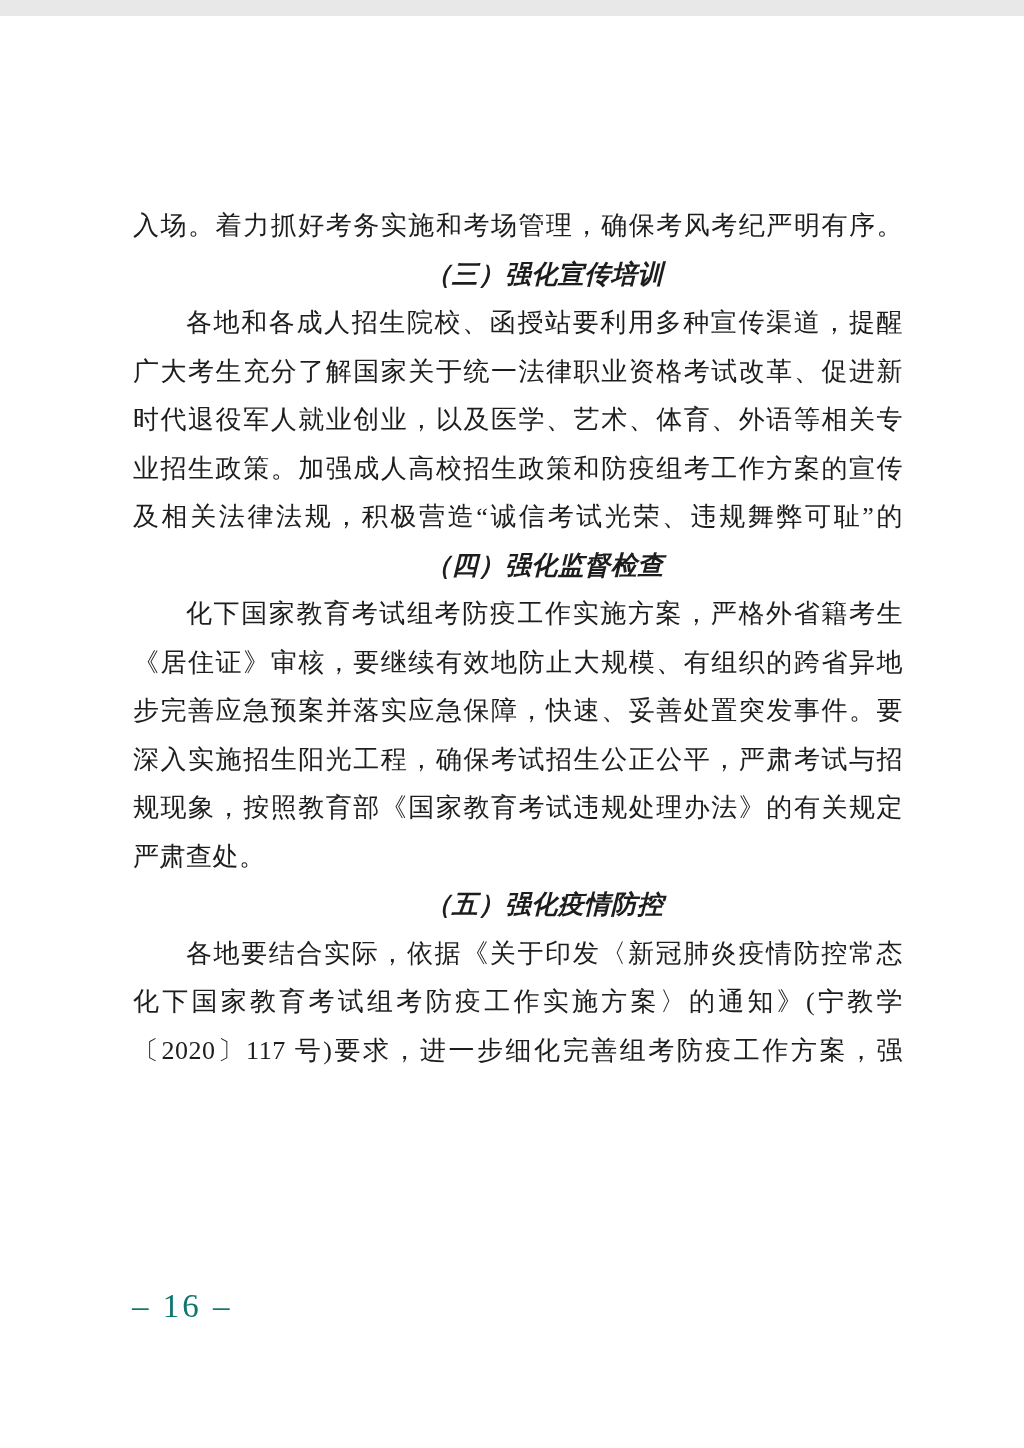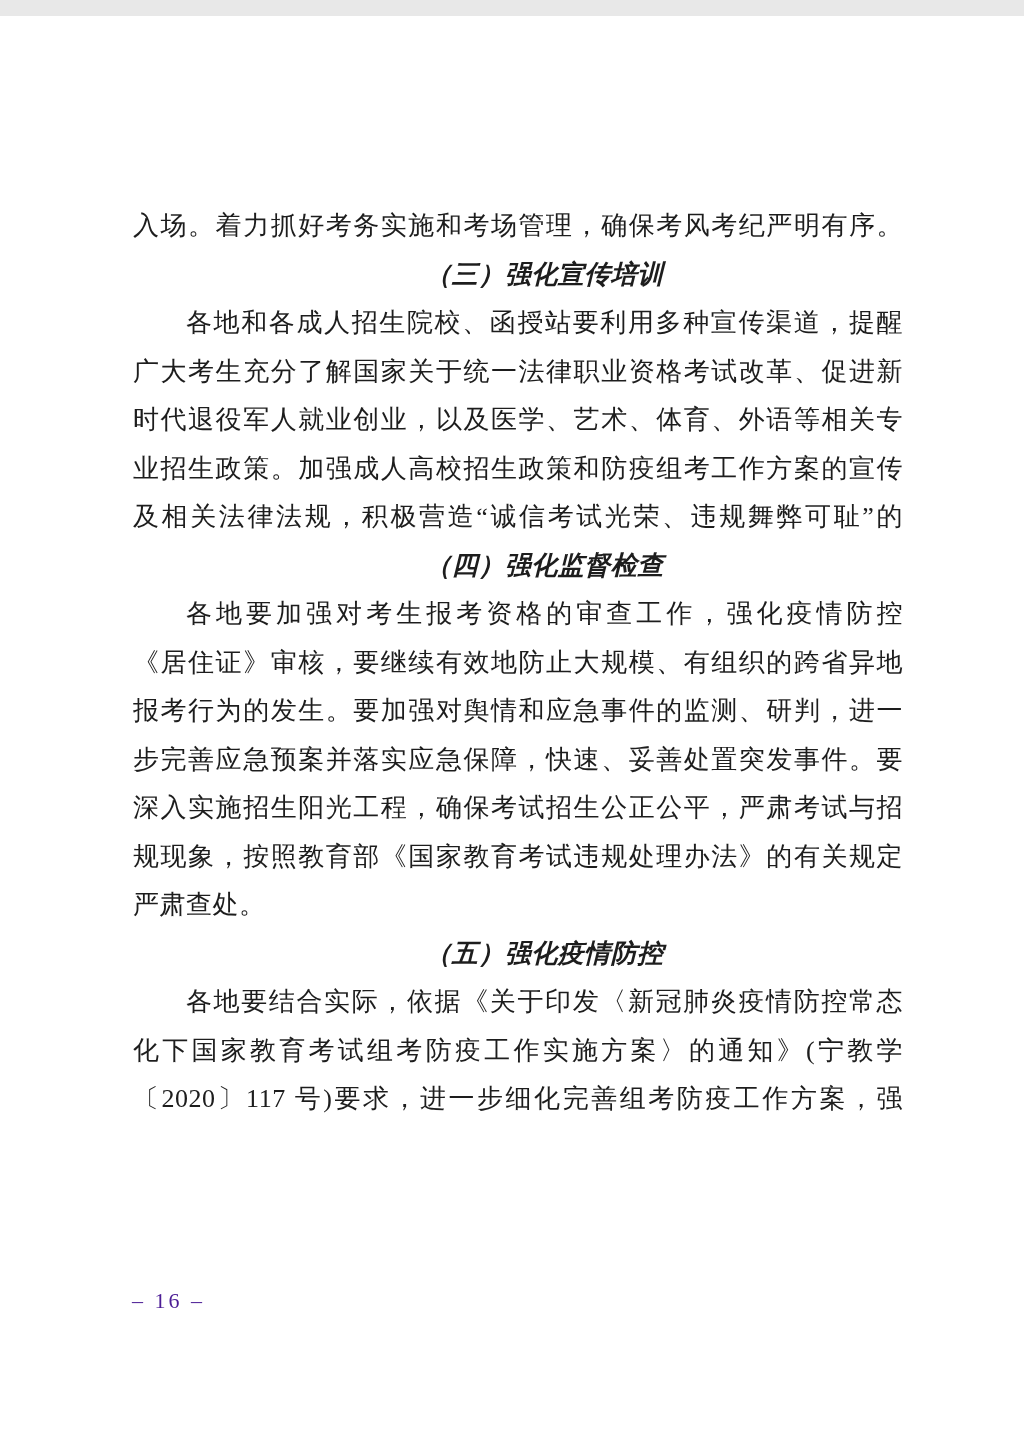--- a/index.html
+++ b/index.html
@@ -40,41 +40,40 @@
     text-align: center;
     font-style: italic;
   }
   .line.last {
     text-align: left;
   }
   .page-number {
     position: absolute;
     left: 132px;
     top: 1272px;
-    font-size: 22px;
+    font-size: 33px;
     letter-spacing: 3px;
-    color: #4c1d95;
+    color: #0f766e;
   }
 </style>
 </head>
 <body>
 
 <div class="page">
   <div class="text-block">
       <div class="line full">入场。着力抓好考务实施和考场管理，确保考风考纪严明有序。</div>
       <div class="line heading">（三）强化宣传培训</div>
       <div class="line first">各地和各成人招生院校、函授站要利用多种宣传渠道，提醒</div>
       <div class="line full">广大考生充分了解国家关于统一法律职业资格考试改革、促进新</div>
       <div class="line full">时代退役军人就业创业，以及医学、艺术、体育、外语等相关专</div>
       <div class="line full">业招生政策。加强成人高校招生政策和防疫组考工作方案的宣传</div>
       <div class="line full">及相关法律法规，积极营造“诚信考试光荣、违规舞弊可耻”的</div>
       <div class="line heading">（四）强化监督检查</div>
-      <div class="line first">各地要加强对考生报考资格的审查工作，强化疫情防控</div>
+      <div class="line first">化下国家教育考试组考防疫工作实施方案，严格外省籍考生</div>
       <div class="line full">《居住证》审核，要继续有效地防止大规模、有组织的跨省异地</div>
-      <div class="line full">报考行为的发生。要加强对舆情和应急事件的监测、研判，进一</div>
       <div class="line full">步完善应急预案并落实应急保障，快速、妥善处置突发事件。要</div>
       <div class="line full">深入实施招生阳光工程，确保考试招生公正公平，严肃考试与招</div>
       <div class="line full">规现象，按照教育部《国家教育考试违规处理办法》的有关规定</div>
       <div class="line last">严肃查处。</div>
       <div class="line heading">（五）强化疫情防控</div>
       <div class="line first">各地要结合实际，依据《关于印发〈新冠肺炎疫情防控常态</div>
       <div class="line full">化下国家教育考试组考防疫工作实施方案〉的通知》(宁教学</div>
       <div class="line full">〔2020〕117 号)要求，进一步细化完善组考防疫工作方案，强</div>
     </div>
   <div class="page-number">– 16 –</div>

